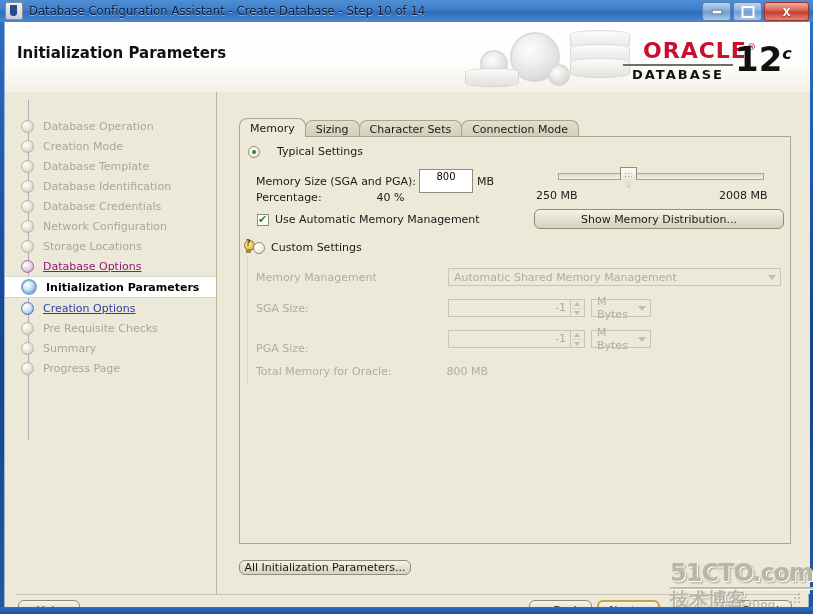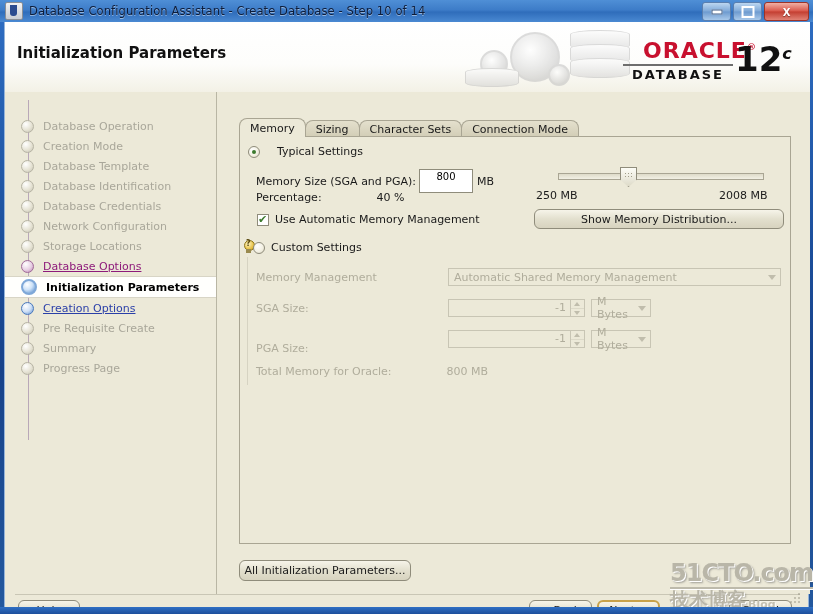--- a/index.html
+++ b/index.html
@@ -333,21 +333,21 @@
         <div class="nav-item current">
             <span class="bullet"></span>
             <span class="nav-label">Initialization Parameters</span>
           </div>
         <div class="nav-item next">
             <span class="bullet"></span>
             <span class="nav-label">Creation Options</span>
           </div>
         <div class="nav-item">
             <span class="bullet"></span>
-            <span class="nav-label">Pre Requisite Create</span>
+            <span class="nav-label">Pre Requisite Checks</span>
           </div>
         <div class="nav-item">
             <span class="bullet"></span>
             <span class="nav-label">Summary</span>
           </div>
         <div class="nav-item">
             <span class="bullet"></span>
             <span class="nav-label">Progress Page</span>
           </div>
       </div>
@@ -455,21 +455,21 @@
           <span class="caret"></span>
         </div>
 
         <div class="row" style="left:16px;top:228px;justify-content:space-between;">
           <span class="lbl dis">Total Memory for Oracle:</span>
           <span class="lbl dis" style="margin-left:55px;">800 MB</span>
         </div>
 
       </div>
 
-      <div class="btn" style="position:absolute;left:22px;top:468px;width:172px;height:21px;text-align:center;">
+      <div class="btn" style="position:absolute;left:22px;top:468px;width:172px;height:15px;text-align:center;">
         <span>All Initialization Parameters...</span>
       </div>
 
     </div>
 
     <div class="footer">
       <div class="divider"></div>
     </div>
 
     <div class="btn" style="position:absolute;left:13px;top:578px;width:62px;height:21px;">

